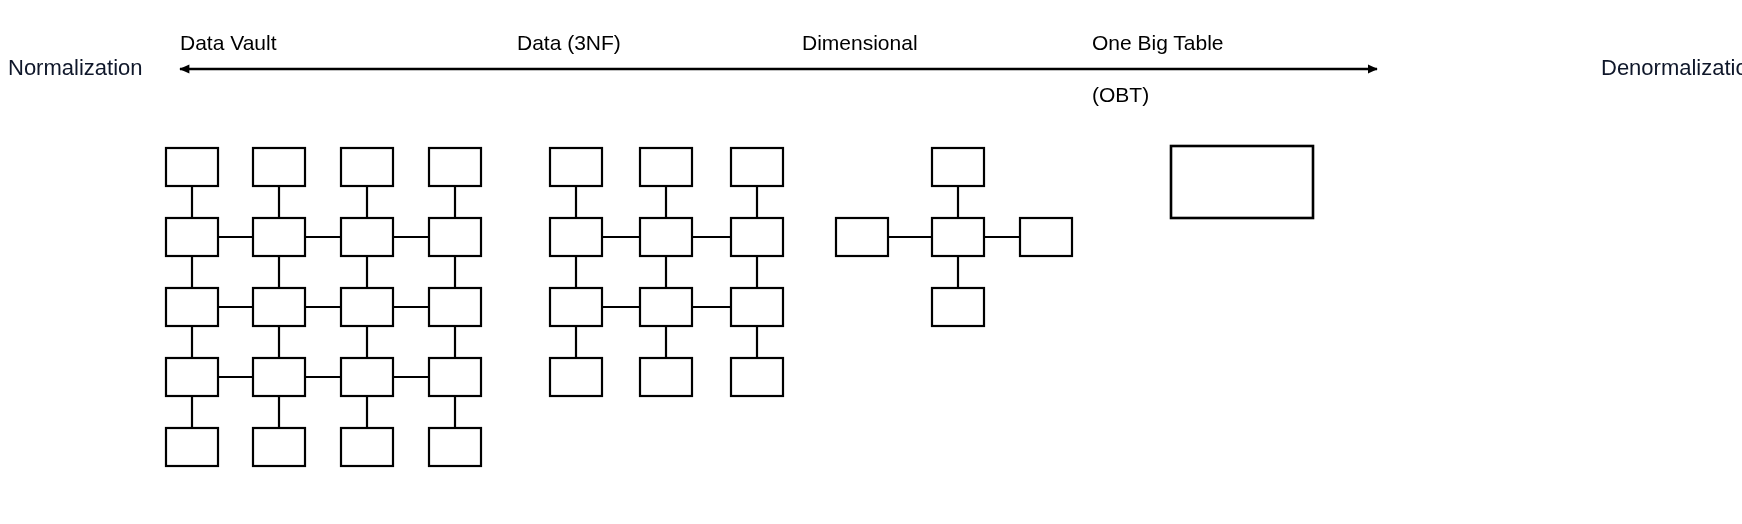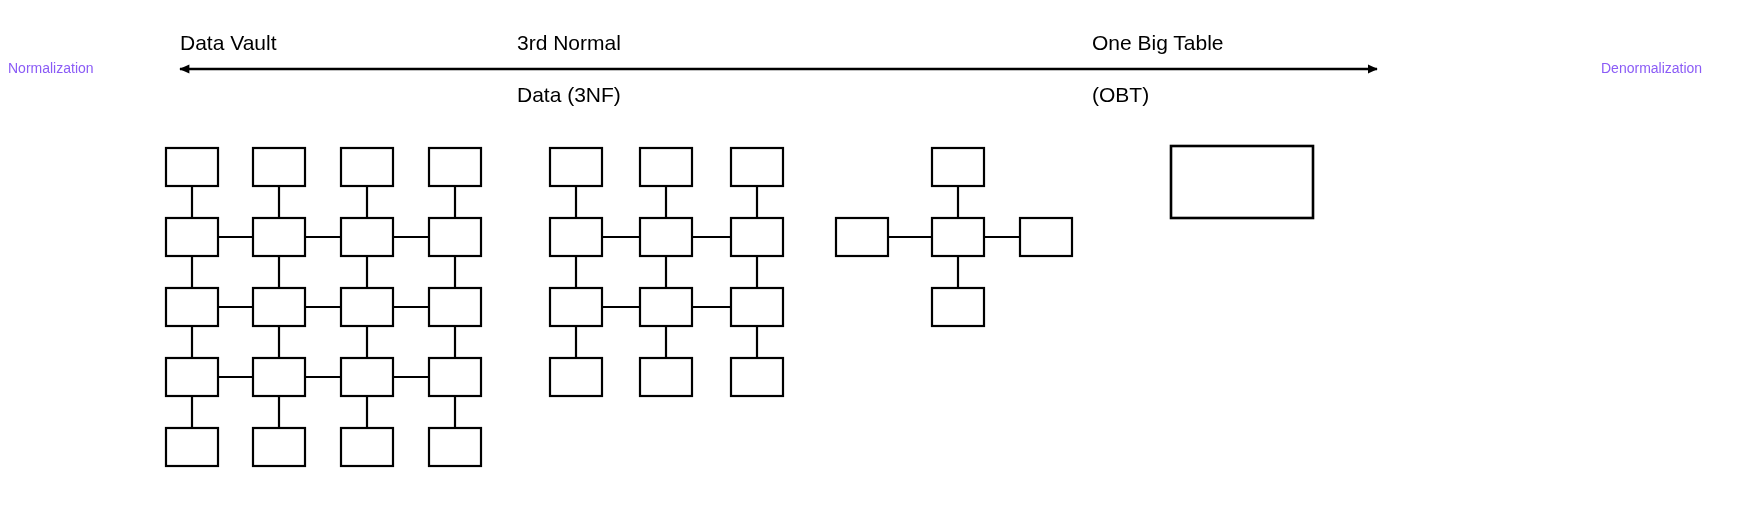--- a/index.html
+++ b/index.html
@@ -10,24 +10,24 @@
     font-family:"Liberation Sans", sans-serif;
     color:#000000;
     overflow:hidden;
     position:relative;
   }
   #stage{position:absolute;left:0;top:0;width:1742px;height:524px;}
 
   
   .axis-label{
     position:absolute;
-    font-size:14px;
+    font-size:22px;
     line-height:24px;
     white-space:nowrap;
-    color:#8b5cf6;
+    color:#0f172a;
   }
   #axis-label-left{left:8px;top:56px;}
   #axis-label-right{left:1601px;top:56px;}
 
   .stage-label{
     position:absolute;
     font-size:21px;
     line-height:26px;
     text-align:left;
     white-space:pre-line;
@@ -51,25 +51,25 @@
 <div id="stage">
 
   <div class="axis-label" id="axis-label-left">Normalization</div>
   <div class="axis-label" id="axis-label-right">Denormalization</div>
 
   <div class="stage-label" style="left:180px;top:4px;width:300px;">
     <div>Data Vault</div>
   </div>
 
   <div class="stage-label" style="left:517px;top:4px;width:300px;">
-    <div>3rd Normal</div>
     <div>Data (3NF)</div>
   </div>
 
   <div class="stage-label" style="left:802px;top:4px;width:300px;">
+    <div>Dimensional</div>
   </div>
 
   <div class="stage-label" style="left:1092px;top:4px;width:300px;">
     <div>One Big Table</div>
     <div>(OBT)</div>
   </div>
 
   <svg id="arrow-svg" viewBox="0 0 1742 524">
     <defs>
       <marker id="arrow-head-right" markerWidth="11" markerHeight="11" refX="9.4" refY="5.2" orient="auto" markerUnits="userSpaceOnUse">

